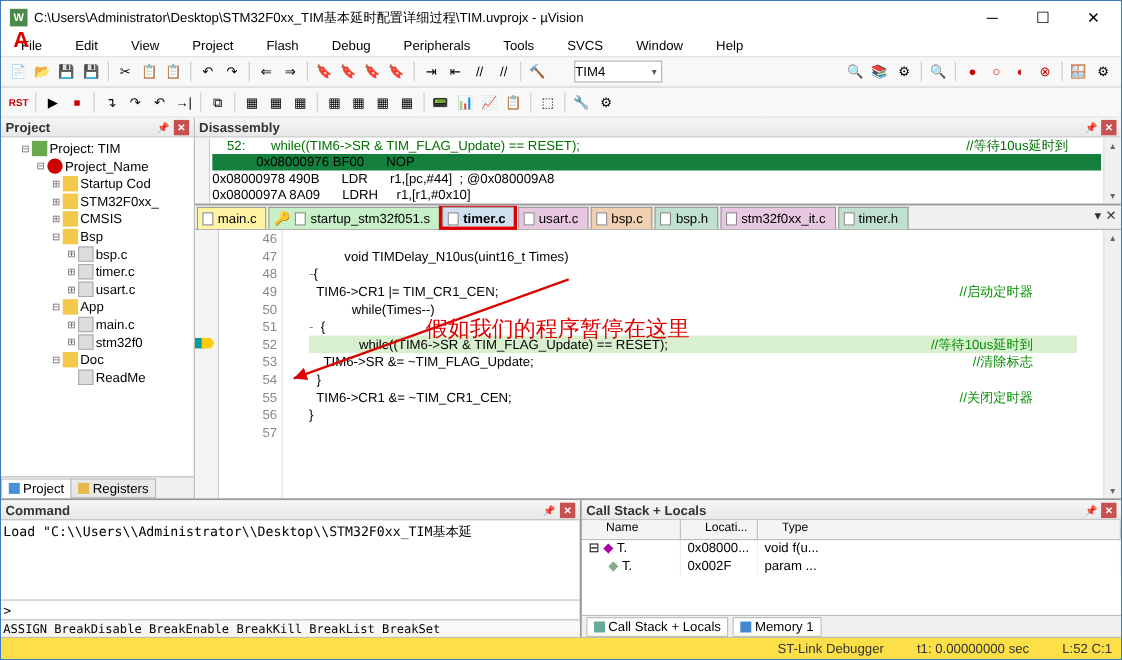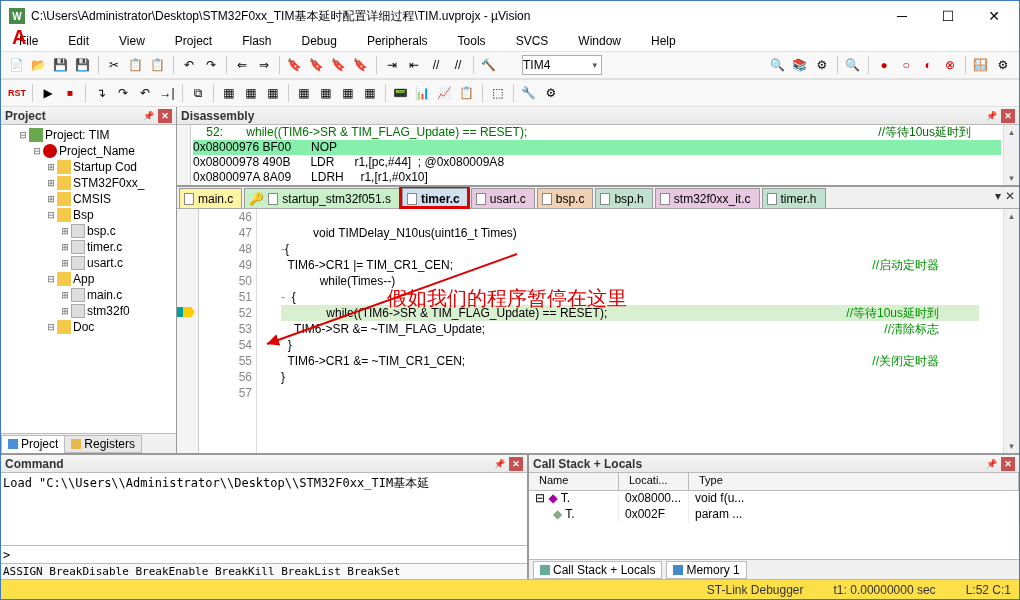--- a/index.html
+++ b/index.html
@@ -44,21 +44,21 @@
 .proj-tabs { height: 20px; background: #f0f0f0; border-top: 1px solid #bbb; display: flex; align-items: center; }
 .proj-tab { height: 18px; padding: 0 6px; border: 1px solid #bbb; background: #e8e8e8; margin-right: -1px; display: inline-flex; align-items: center; gap: 3px; font-size: 11px; }
 .proj-tab.active { background: #fff; border-bottom-color: #fff; }
 .proj-tab .dot { width: 10px; height: 10px; }
 .dot-blue { background:#4a90d9; } .dot-yellow { background:#e8b84a; }
 
 .disasm { height: 80px; background: #fff; border-bottom: 2px solid #999; display: flex; flex-direction: column; overflow:hidden;}
 .disasm-body { flex: 1; font-family: Consolas, monospace; font-size: 12px; padding: 0 2px; overflow: hidden; background:#fff; }
 .disasm-line { white-space: pre; height: 15px; line-height: 15px; }
 .line-cmt { color: #007000; }
-.line-yellow { background: #86efac; }
+.line-yellow { background: #15803d; padding-left: 40px; }
 
 .editor-area { flex: 1; display: flex; flex-direction: column; background: #fff; overflow: hidden; }
 .file-tabs { height: 22px; display: flex; align-items: flex-end; padding-left: 2px; background: #f0f0f0; border-bottom: 1px solid #aaa; gap:0; position:relative; }
 .file-tab { height: 20px; padding: 0 8px 0 4px; border: 1px solid #999; display: inline-flex; align-items: center; gap: 4px; font-size: 11px; border-bottom: none; margin-right: 2px; }
 .file-tab .doc-ico { width: 10px; height: 12px; background: #fff; border: 1px solid #888; }
 .file-tab.col-yellow { background: #fff4a3; }
 .file-tab.col-green { background: #c8f0c8; }
 .file-tab.col-pink { background: #e8c8e0; }
 .file-tab.col-orange { background: #f0d0b0; }
 .file-tab.col-teal { background: #c0e0d0; }
@@ -81,21 +81,21 @@
 
 .bottom-zone { height: 126px; display: flex; border-top: 2px solid #999; }
 .cmd-panel { flex: 1; display: flex; flex-direction: column; border-right: 2px solid #999; background:#fff; }
 .cs-panel { width: 490px; display: flex; flex-direction: column; background:#fff; }
 .cmd-body { flex: 1; font-family: Consolas, monospace; font-size: 12px; padding: 2px; overflow: hidden; }
 .cmd-input { height: 18px; border-top: 1px solid #bbb; display: flex; align-items: center; padding-left: 2px; font-family: Consolas, monospace; }
 .cmd-assign { height: 16px; border-top: 1px solid #bbb; font-family: Consolas, monospace; font-size: 11px; padding: 1px 2px; background:#f8f8f8; }
 
 .cs-table { flex: 1; overflow: hidden; }
 .cs-hdr { display: flex; background: #f4f4f4; border-bottom: 1px solid #bbb; height: 18px; }
-.cs-hdr div { border-right: 1px solid #bbb; padding: 1px 10px; font-size: 11px; }
+.cs-hdr div { border-right: 1px solid #bbb; padding: 1px 22px; font-size: 11px; }
 .cs-row { display: flex; height: 16px; font-size: 11px; }
 .cs-row div { border-right: 1px solid #eee; padding: 0 6px; overflow:hidden; }
 .cs-tabs { height: 20px; background: #f0f0f0; border-top: 1px solid #bbb; display: flex; align-items: center; padding-left: 4px; gap: 4px; }
 .cs-tab { height: 18px; padding: 0 6px; border: 1px solid #bbb; background: #fff; display: inline-flex; align-items: center; gap: 3px; font-size: 11px; }
 .cs-ico { width: 10px; height: 10px; }
 
 .statusbar { height: 20px; background: #fde047; border-top: 1px solid #bbb; display: flex; align-items: center; padding: 0 8px; font-size: 11px; color: #333; }
 .statusbar .sb-cell { margin-right: 30px; }
 .statusbar .sb-right { margin-left: auto; display: flex; gap: 30px; }
 
@@ -275,20 +275,25 @@
           </div>
         <div class="tree-row pad4">
             <span class="exp">⊞</span>
             <span class="ico ico-file"></span>
             <span>stm32f0</span>
           </div>
         <div class="tree-row pad3">
             <span class="exp">⊟</span>
             <span class="ico ico-folder"></span>
             <span>Doc</span>
+          </div>
+        <div class="tree-row pad4">
+            <span class="exp"></span>
+            <span class="ico ico-file"></span>
+            <span>ReadMe</span>
           </div>
       </div>
       <div class="proj-tabs">
         <div class="proj-tab active">
             <span class="dot dot-blue"></span>
             <span>Project</span>
           </div>
         <div class="proj-tab">
             <span class="dot dot-yellow"></span>
             <span>Registers</span>

